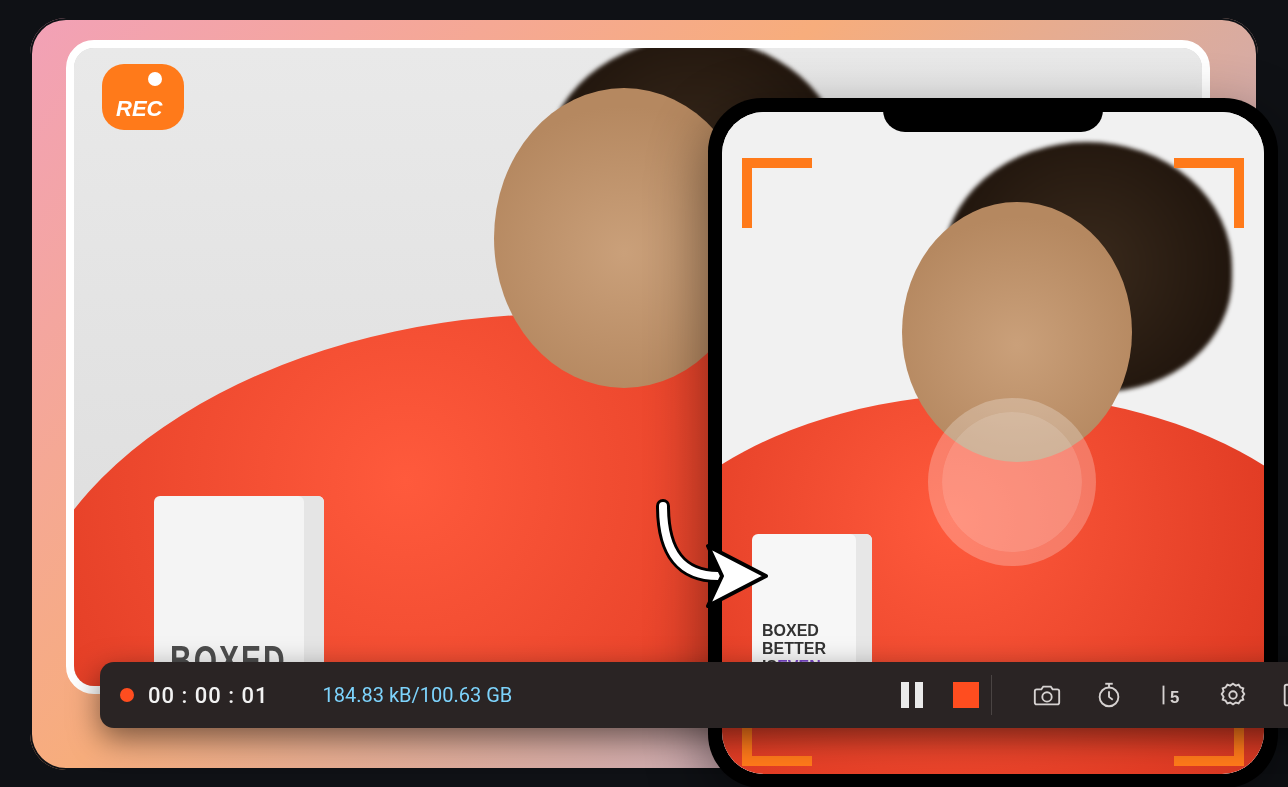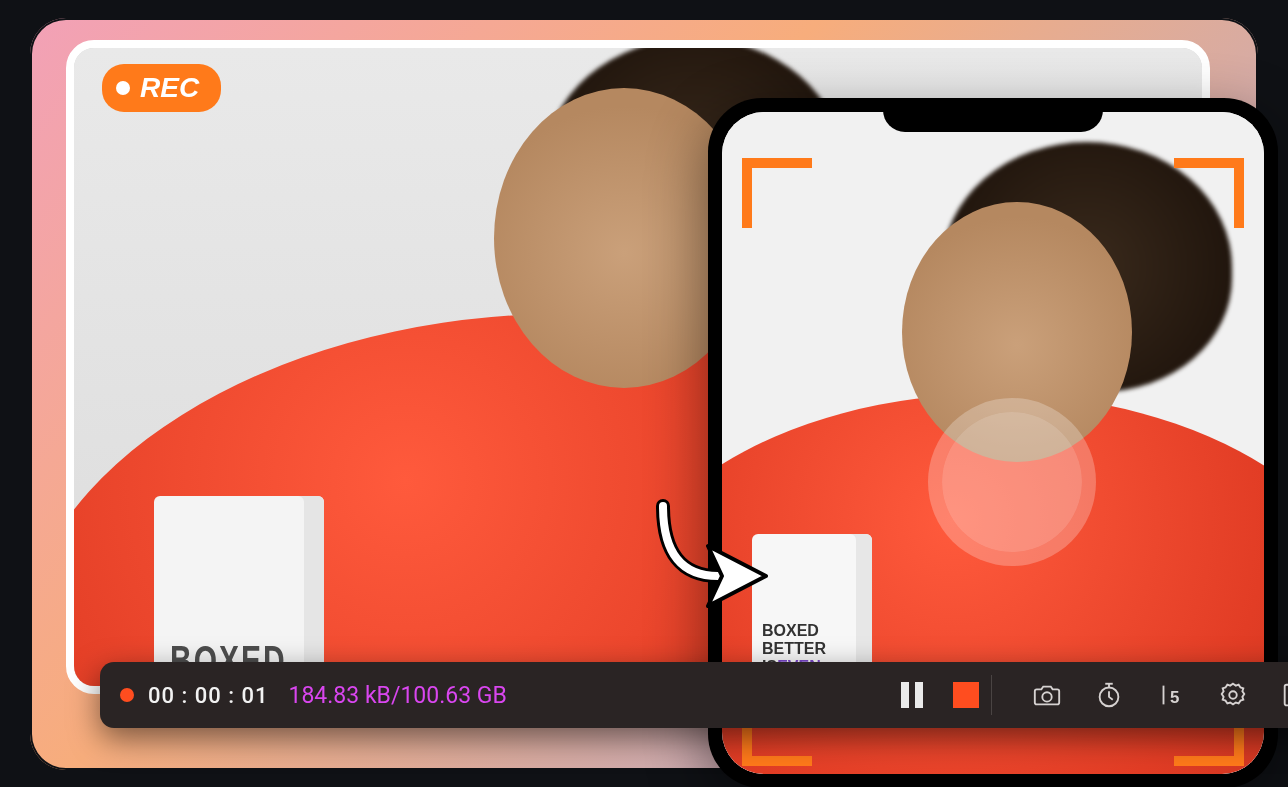--- a/index.html
+++ b/index.html
@@ -88,27 +88,28 @@
   }
 
   
   .rec-badge{
     position:absolute;
     top:46px; left:72px;
     background:#ff7a1a;
     color:#fff;
     font-weight:700;
     font-style:italic;
-    font-size:28px;
+    font-size:22px;
     padding:8px 22px 8px 14px;
     border-radius:22px;
     display:flex;
-    align-items:center;
+    align-items:flex-end;
     gap:10px;
     font-family:Arial,Helvetica,sans-serif;
+    flex-direction:column;
   }
   .rec-badge .dot{
     width:14px;height:14px;border-radius:50%;background:#fff;
   }
 
   
   .phone{
     position:absolute;
     top:80px;
     left:678px;
@@ -201,21 +202,21 @@
     box-shadow:0 10px 30px rgba(0,0,0,.5);
     z-index:60;
   }
   .toolbar .rec-dot{
     width:14px;height:14px;border-radius:50%;background:#ff4d1f;margin-right:14px;flex:none;
   }
   .toolbar .timer{
     font-weight:500;letter-spacing:1px;color:#f2f2f2;white-space:nowrap;
   }
   .toolbar .storage{
-    margin-left:20px;color:#d946ef;font-size:23px;white-space:nowrap;
+    margin-left:54px;color:#7dd3fc;font-size:20px;white-space:nowrap;
   }
   .toolbar .center{
     margin-left:auto;display:flex;align-items:center;gap:20px;
   }
   .btn{
     width:34px;height:34px;display:flex;align-items:center;justify-content:center;cursor:pointer;
   }
   .pause{display:flex;gap:6px;}
   .pause span{width:8px;height:26px;background:#eaeaea;}
   .stop{width:26px;height:26px;background:#ff4d1f;}

